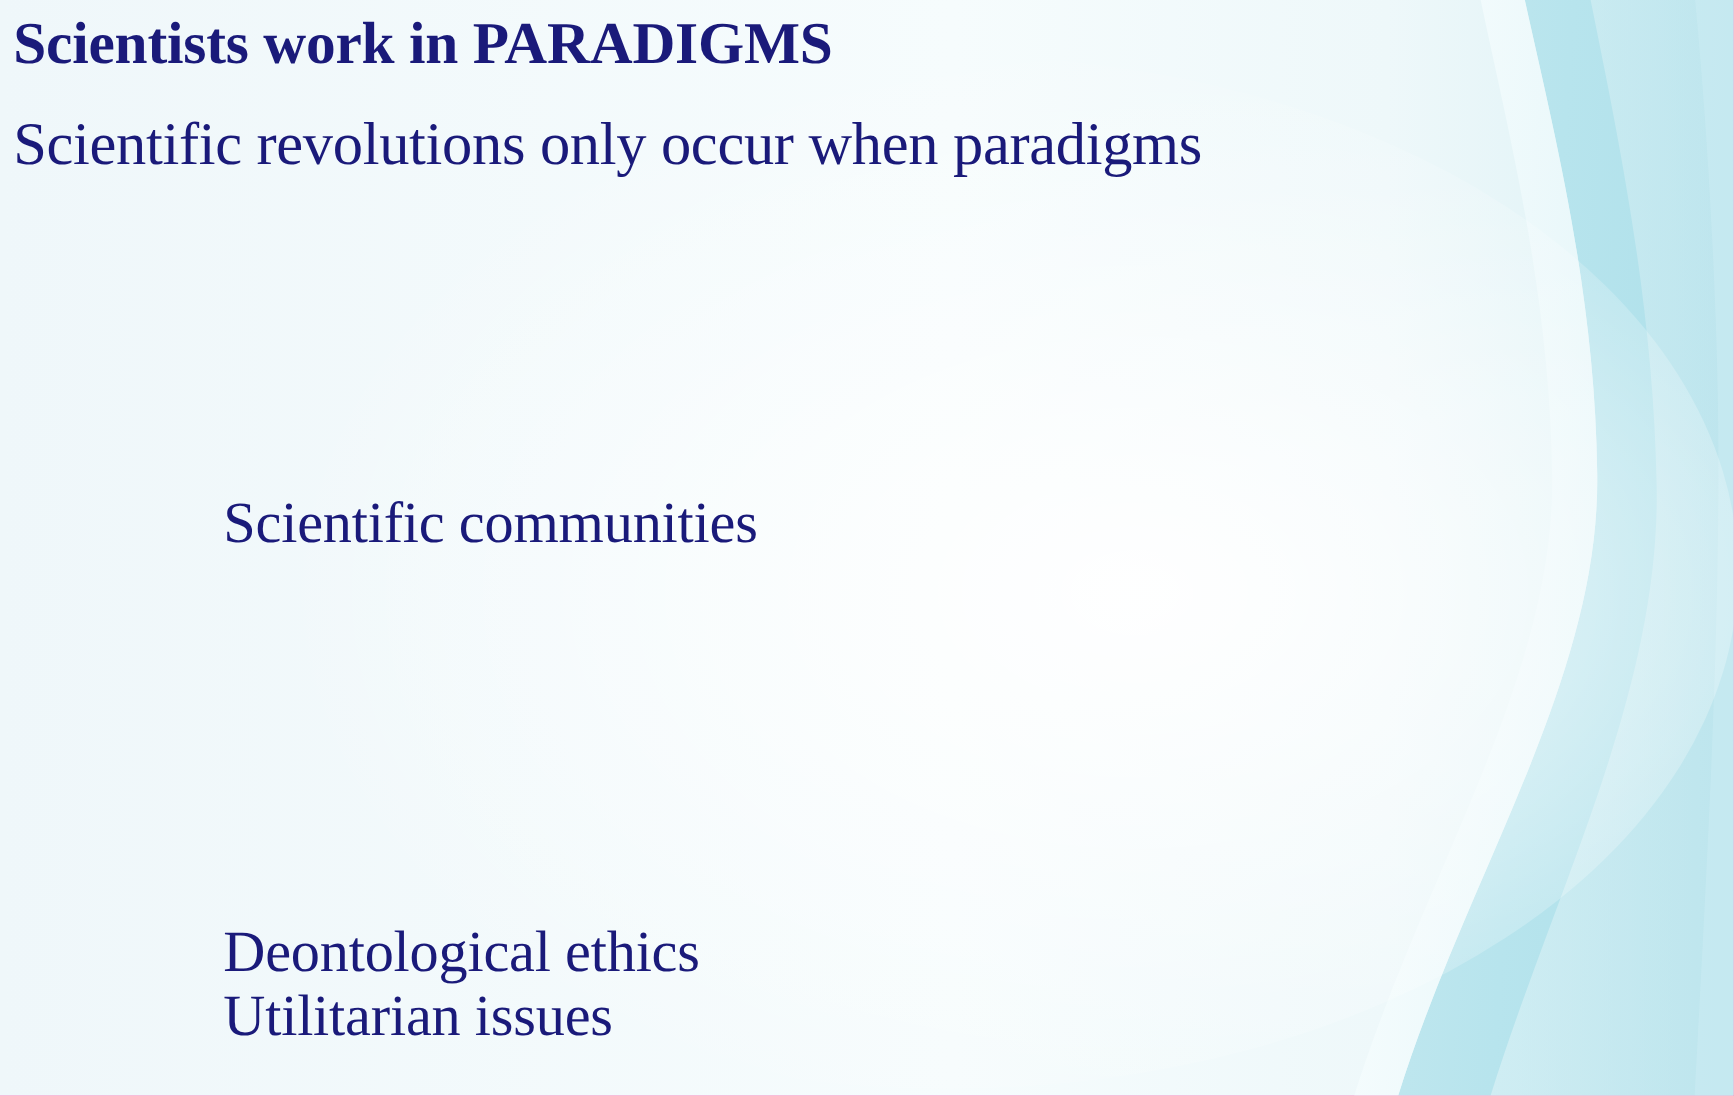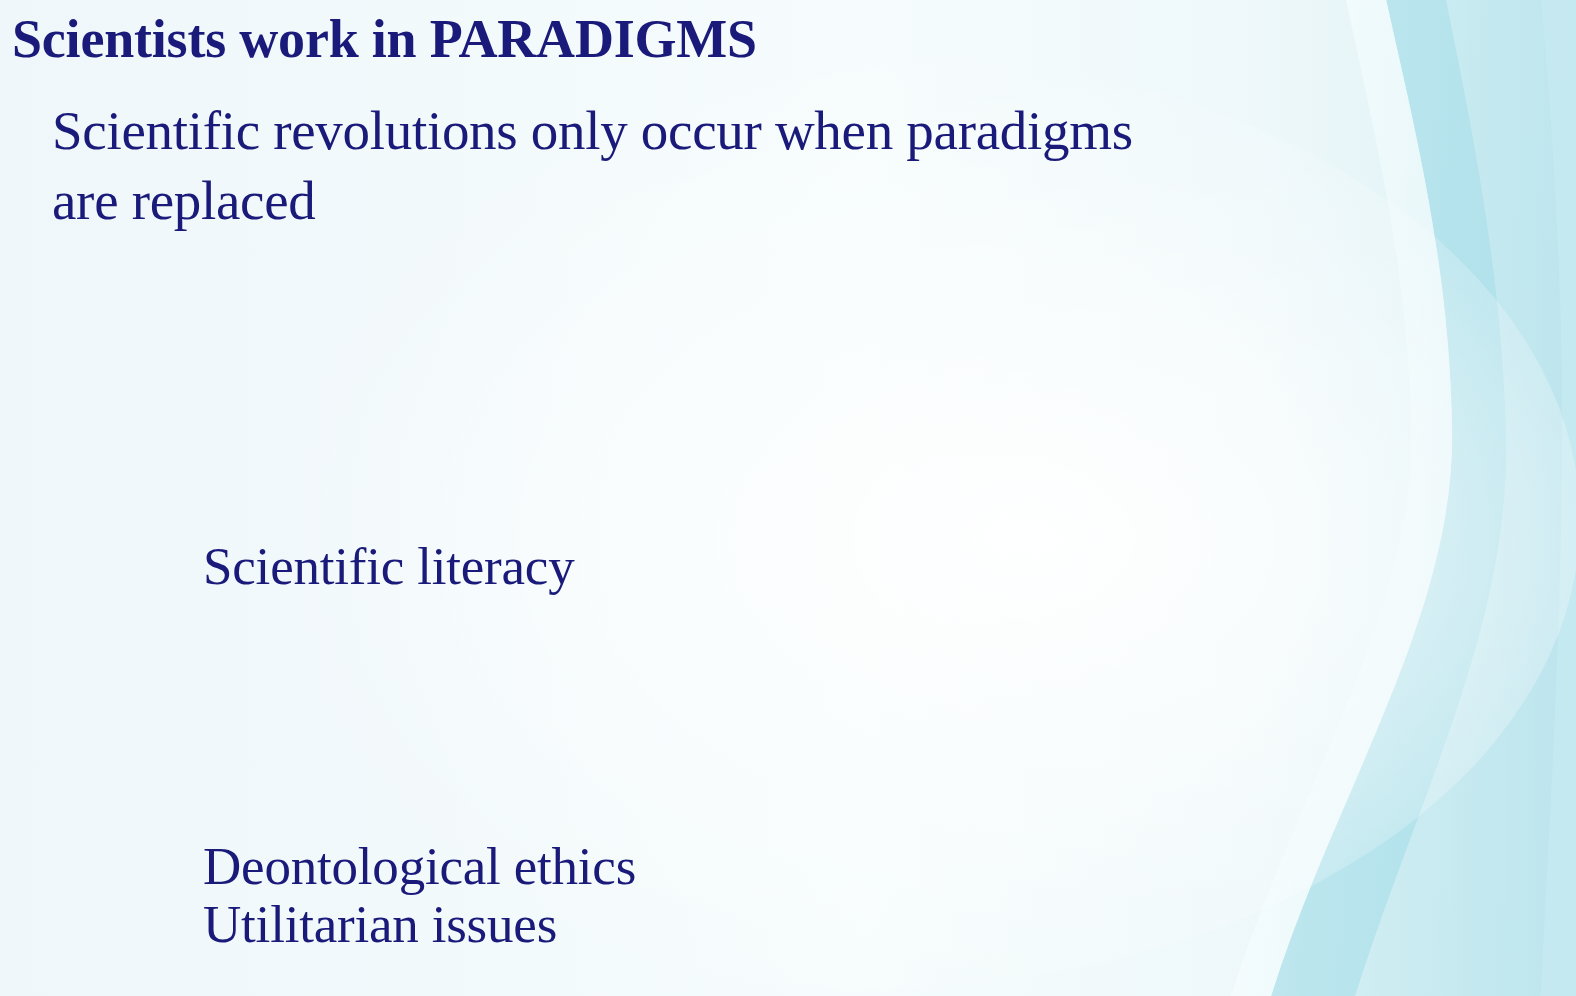--- a/index.html
+++ b/index.html
@@ -35,21 +35,20 @@
   }
   .heading {
     font-weight: bold;
     font-size: 54px;
     letter-spacing: -0.2px;
   }
   .body-l1 {
     font-weight: normal;
     font-size: 55px;
     letter-spacing: -0.3px;
-    margin-left: 40px;
   }
   .body-l2 {
     font-weight: normal;
     font-size: 53px;
     letter-spacing: -0.2px;
   }
 </style>
 </head>
 <body>
 
@@ -95,25 +94,24 @@
 
     <ellipse cx="860" cy="520" rx="720" ry="470" fill="url(#glow)"></ellipse>
   </svg>
 
   <div id="content">
 
     <div class="line heading" style="left: 12px; top: 12px; color: rgb(26, 26, 122);">Scientists work in PARADIGMS</div>
 
     <div class="line body-l1" style="left: 12px; top: 103px; color: rgb(26, 26, 122);">Scientific revolutions only occur when paradigms</div>
 
-    <div class="line body-l1" style="left: 12px; top: 173px; color: rgb(26, 26, 122);">are replaced</div>
 
 
+    <div class="line body-l2" style="left: 203px; top: 450px; color: rgb(26, 26, 122);">Scientific communities</div>
 
-    <div class="line body-l2" style="left: 203px; top: 540px; color: rgb(26, 26, 122);">Scientific literacy</div>
 
 
     <div class="line body-l2" style="left: 203px; top: 808px; color: rgb(26, 26, 122); margin-top: 32px;">Deontological ethics</div>
 
     <div class="line body-l2" style="left: 203px; top: 898px; color: rgb(26, 26, 122);">Utilitarian issues</div>
 
   </div>
 </div>
 
 </body></html>

